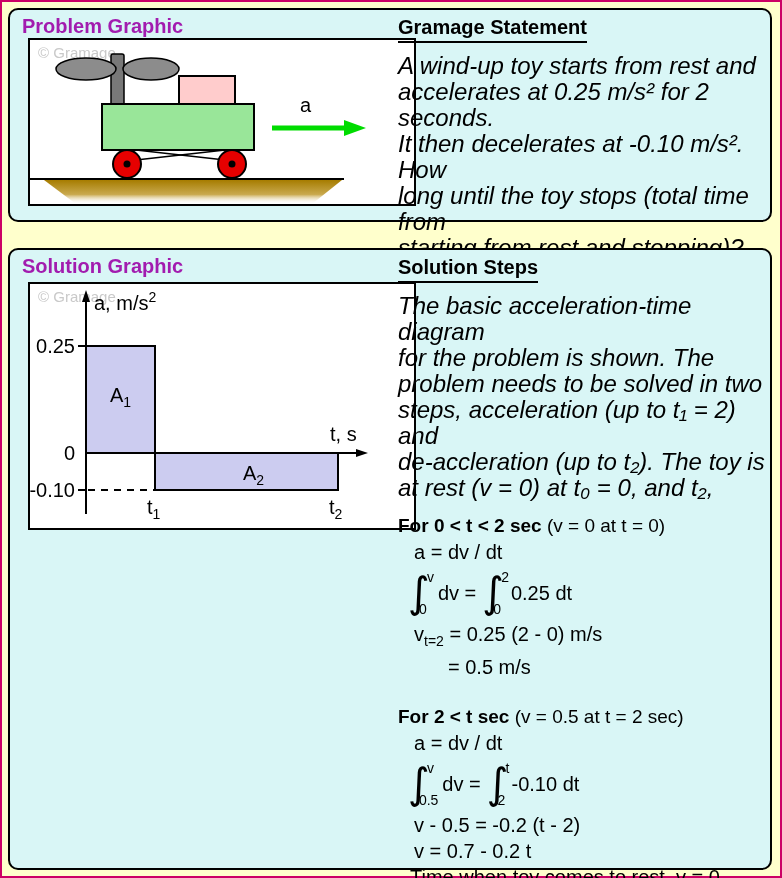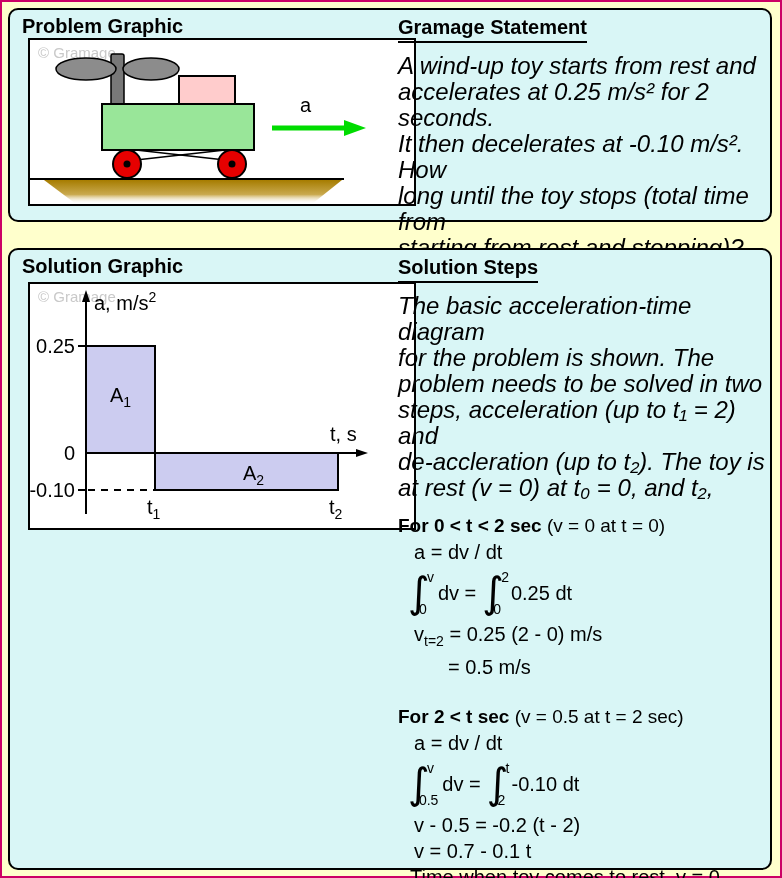--- a/index.html
+++ b/index.html
@@ -10,21 +10,21 @@
     background:#FFFFCC; border:2px solid #CC0066;
   }
   .panel {
     position:absolute; left:6px; width:764px;
     background:#D9F6F6; border:2px solid #000; border-radius:10px;
   }
   .panel-problem { top:6px; height:214px; }
   .panel-solution { top:246px; height:622px; }
   .panel-title {
     position:absolute; left:12px; top:5px;
-    font-size:20px; font-weight:bold; color:#000000;
+    font-size:20px; font-weight:bold; color:#a21caf;
   }
   .graphic-box {
     position:absolute; left:18px; background:#fff; border:2px solid #000;
     width:388px;
   }
   .gbox-problem { top:28px; height:168px; }
   .gbox-solution { top:32px; height:248px; }
   .col-right { position:absolute; left:388px; top:6px; width:370px; color:#000; }
   .col-head {
     display:inline-block; font-size:20px; font-weight:bold;
@@ -202,21 +202,21 @@
           <span class="intg">
               <span class="isym">∫</span>
               <span class="ilims">
                 <span>t</span>
                 <span class="ilo">2</span>
               </span>
             </span>
           <span class="irhs">-0.10 dt</span>
         </div>
         <div class="eq-line">v - 0.5 = -0.2 (t - 2)</div>
-        <div class="eq-line">v = 0.7 - 0.1 t</div>
+        <div class="eq-line">v = 0.7 - 0.2 t</div>
         <div class="eq-line indent-med">Time when toy comes to rest, v = 0</div>
       </div>
 
       <div class="answer">t = 7.0 s</div>
     </div>
   </div>
 
 </div>
 
 </body></html>

